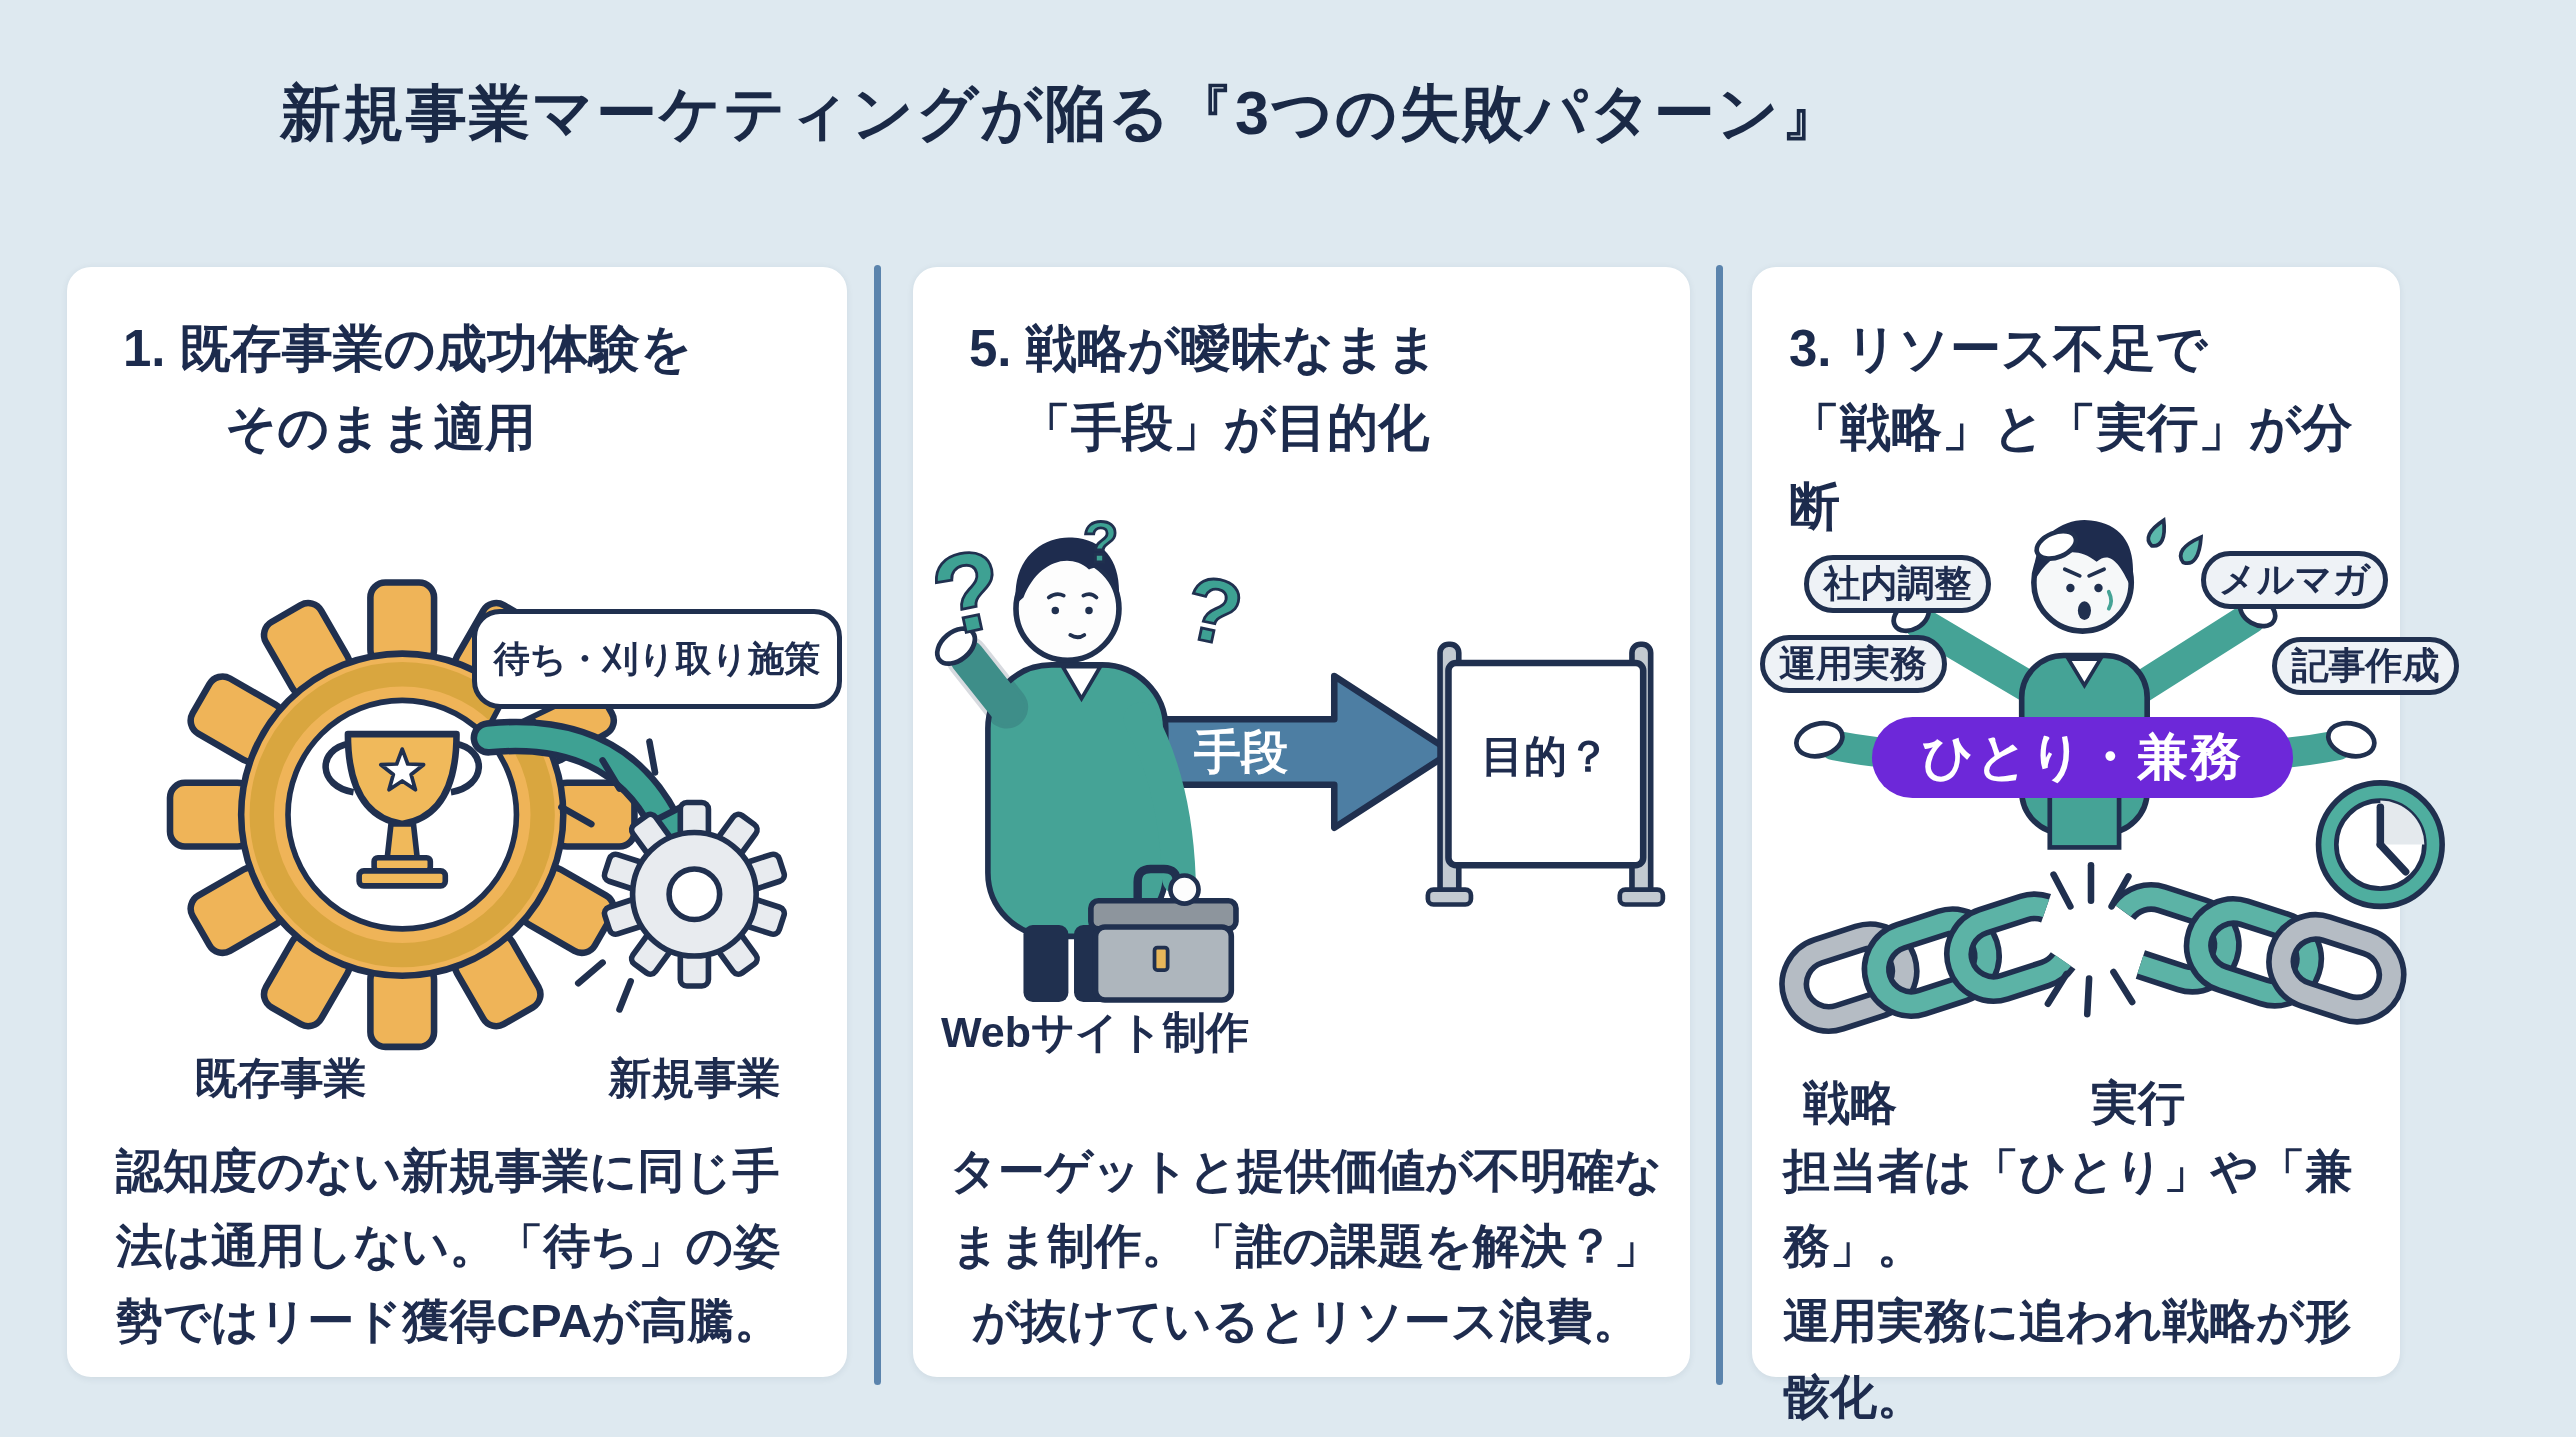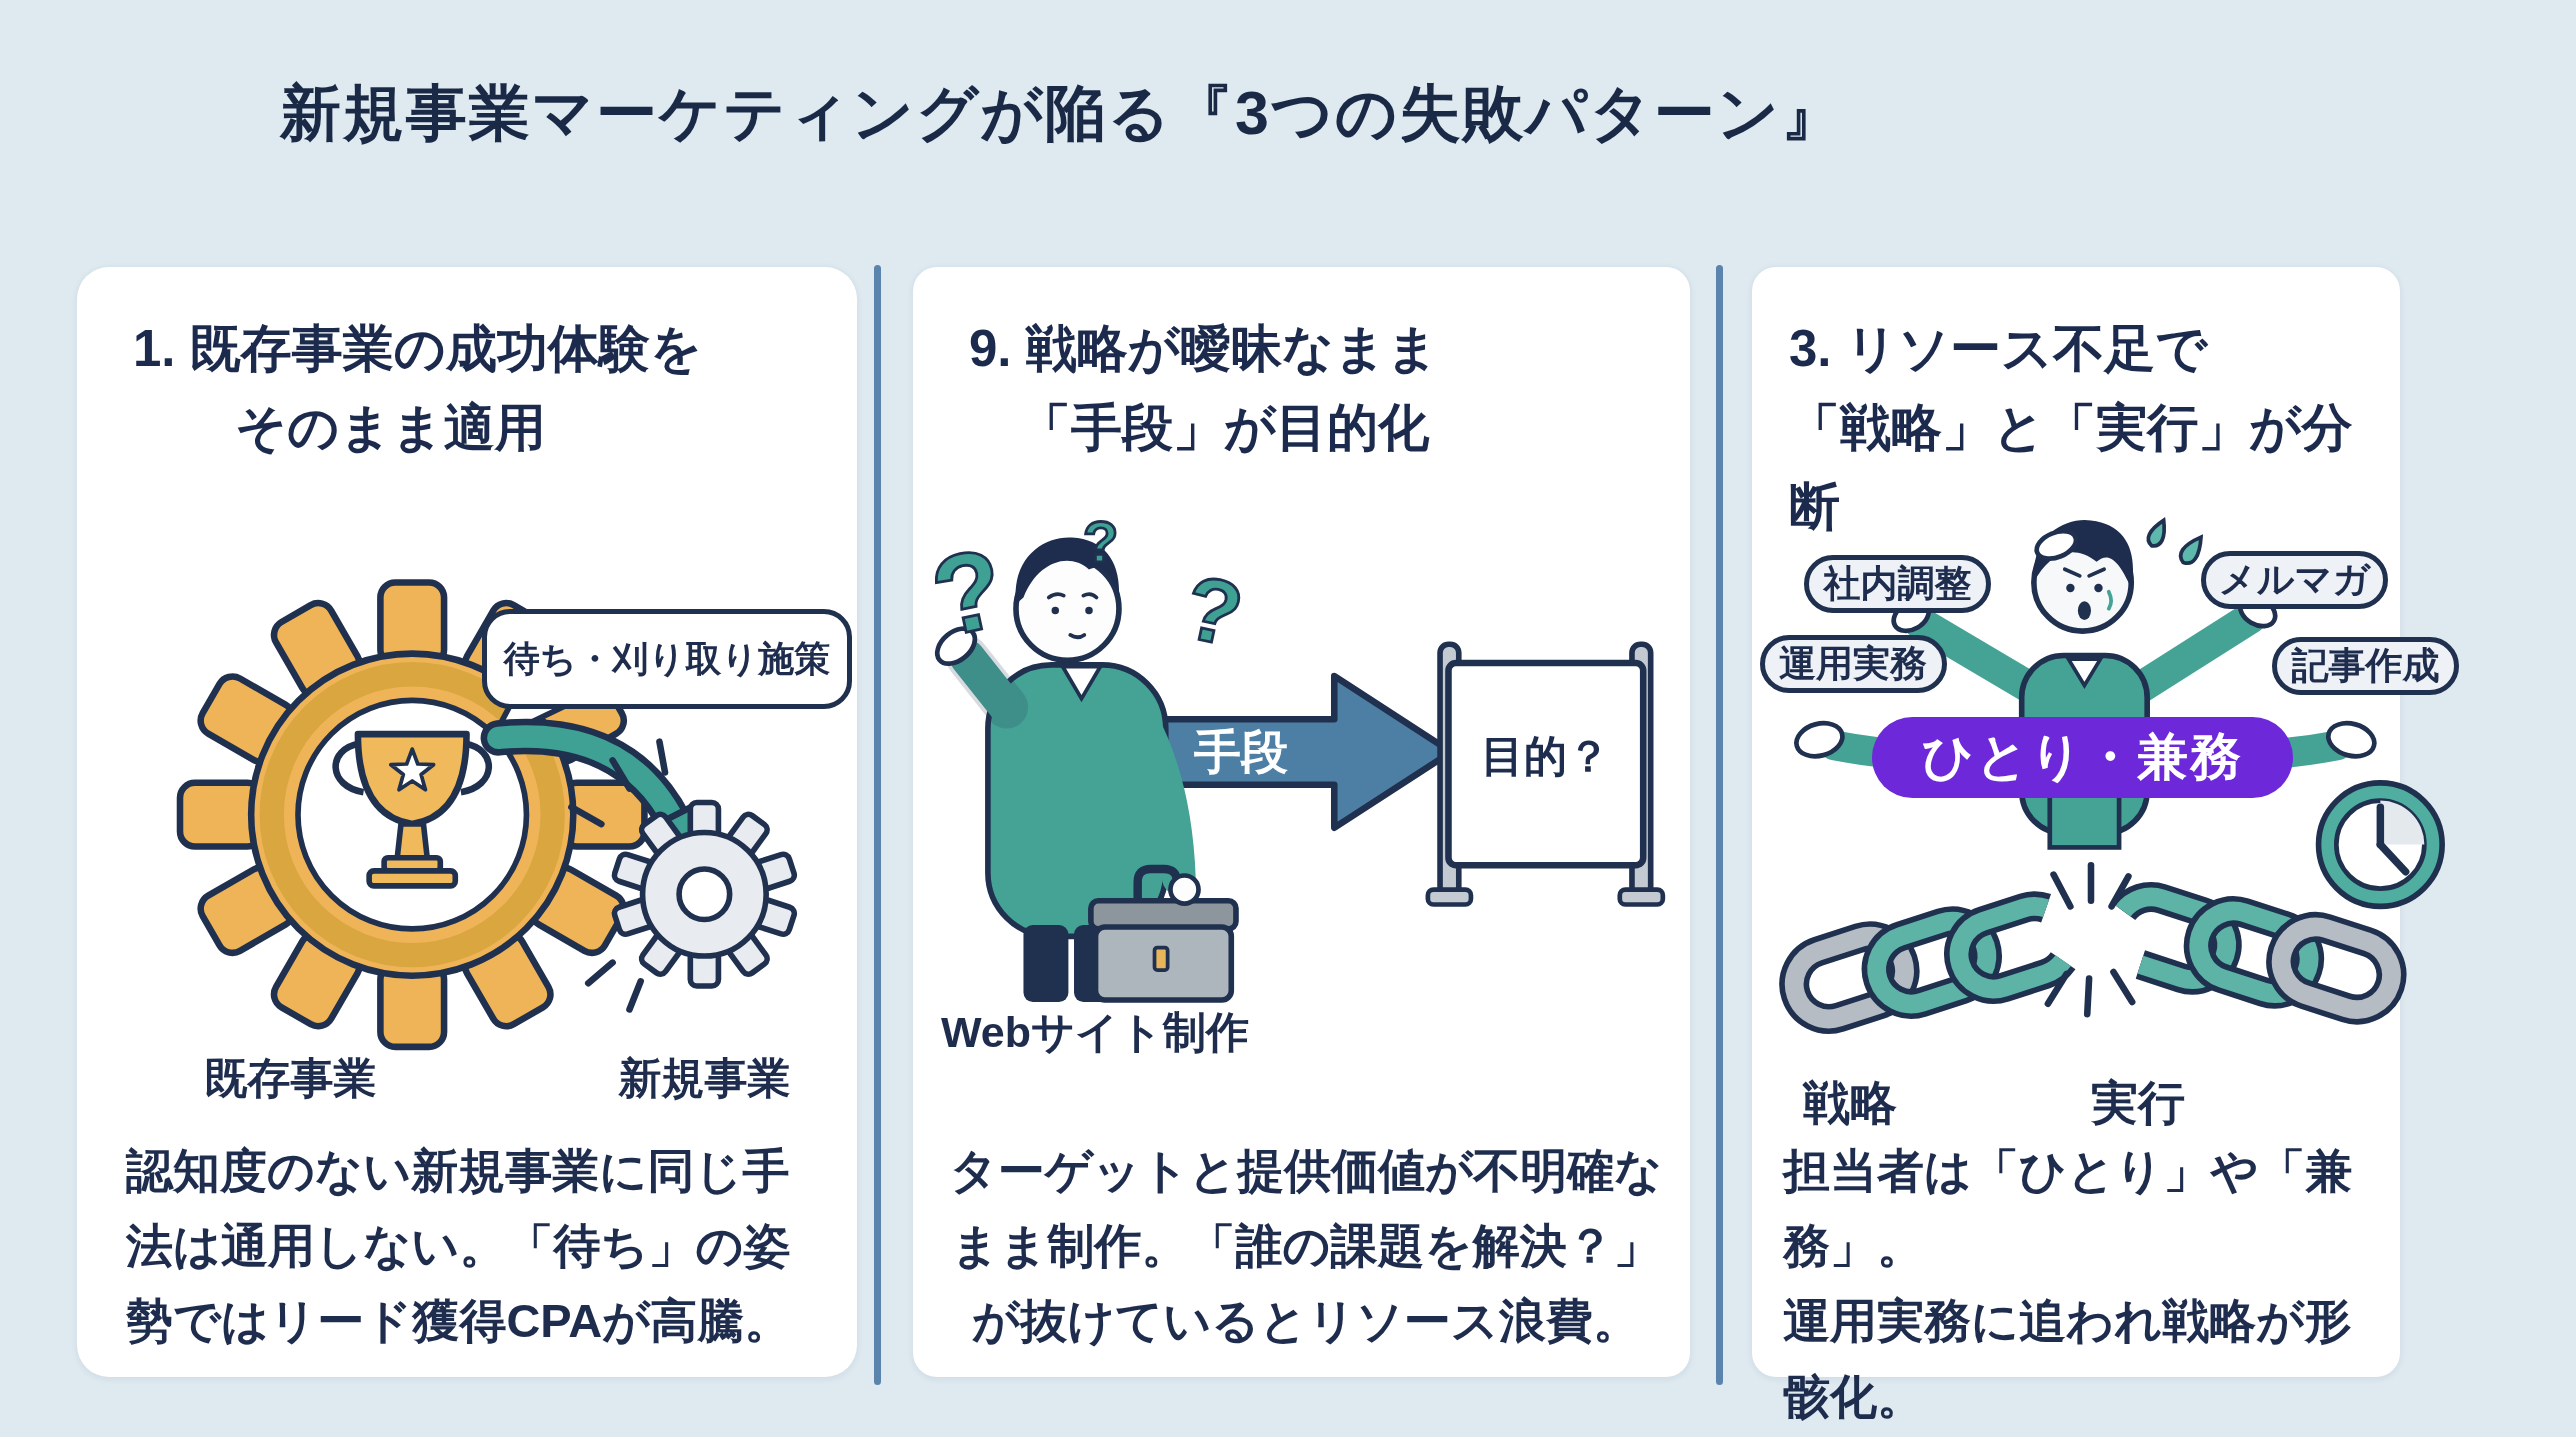--- a/index.html
+++ b/index.html
@@ -11,21 +11,21 @@
   }
   .page-title{
     position:absolute;top:73px;left:0;width:2124px;height:140px;
     text-align:center;font-size:61px;font-weight:900;letter-spacing:1.9px;
     color:#1a2946;
   }
   .card{
     position:absolute;top:267px;height:1110px;background:#ffffff;
     border-radius:24px;box-shadow:0 1.9px 7.5px rgba(30,50,80,0.08);
   }
-  #card1{left:77px;width:780px;border-radius:32px;}
+  #card1{left:67px;width:780px;}
   #card2{left:913px;width:777px;}
   #card3{left:1752px;width:648px;}
   .divider{
     position:absolute;top:265px;height:1120px;width:6.6px;border-radius:3.7px;
     background:#5b84ad;
   }
   #divider1{left:874px;}
   #divider2{left:1716px;}
   .heading{
     position:absolute;top:42px;left:0;right:0;
@@ -173,21 +173,21 @@
     <div class="hlabel gear-label" style="left:120px;">既存事業</div>
     <div class="hlabel gear-label" style="left:534px;">新規事業</div>
   </div>
 
   <div class="body-text">認知度のない新規事業に同じ手
 法は通用しない。「待ち」の姿
 勢ではリード獲得CPAが高騰。</div>
 </div>
 
 <div class="card" id="card2">
-  <div class="heading">9. 戦略が曖昧なまま
+  <div class="heading">5. 戦略が曖昧なまま
 　「手段」が目的化</div>
 
   <div class="illus">
     <svg width="777" height="604" viewBox="0 0 830 645">
 
       <polygon points="215,218 450,218 450,172 575,253 450,334 450,288 215,288" fill="#4d7ea3" stroke="#20304f" stroke-width="7" stroke-linejoin="round"></polygon>
 
       <g>
         <rect x="563" y="138" width="20" height="270" rx="9" fill="#c3cad1" stroke="#20304f" stroke-width="6"></rect>
         <rect x="768" y="138" width="20" height="270" rx="9" fill="#c3cad1" stroke="#20304f" stroke-width="6"></rect>

